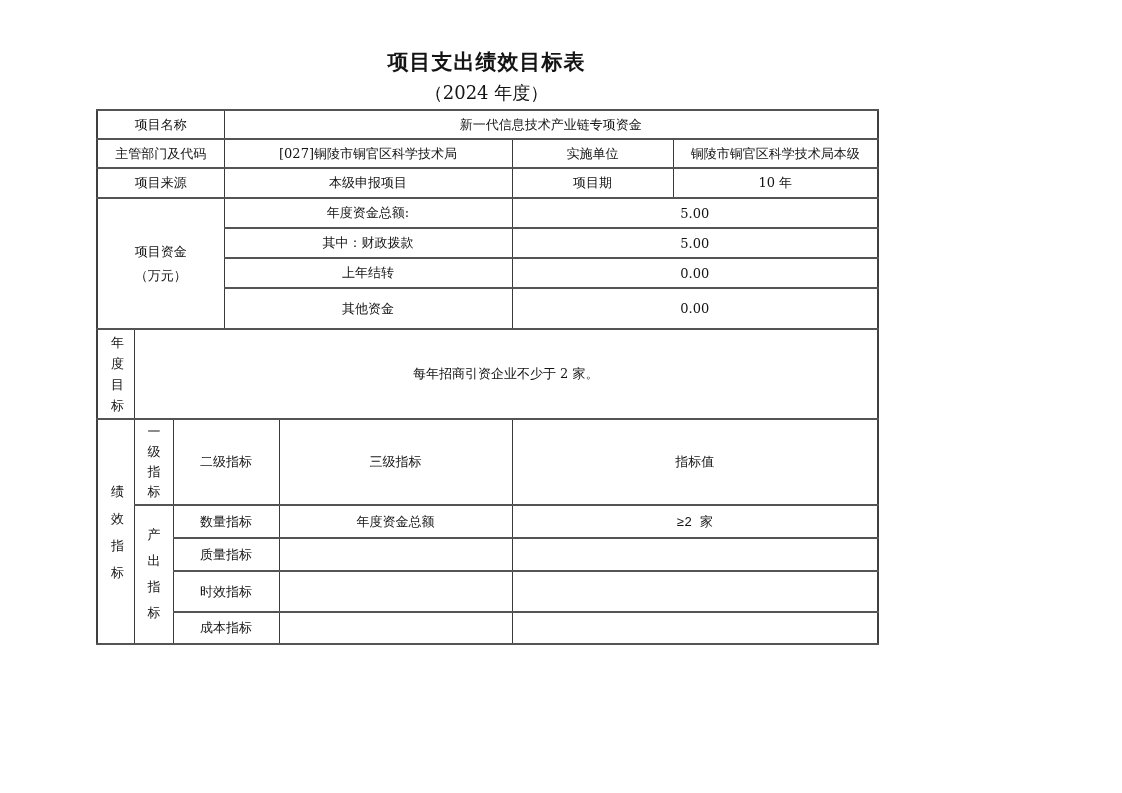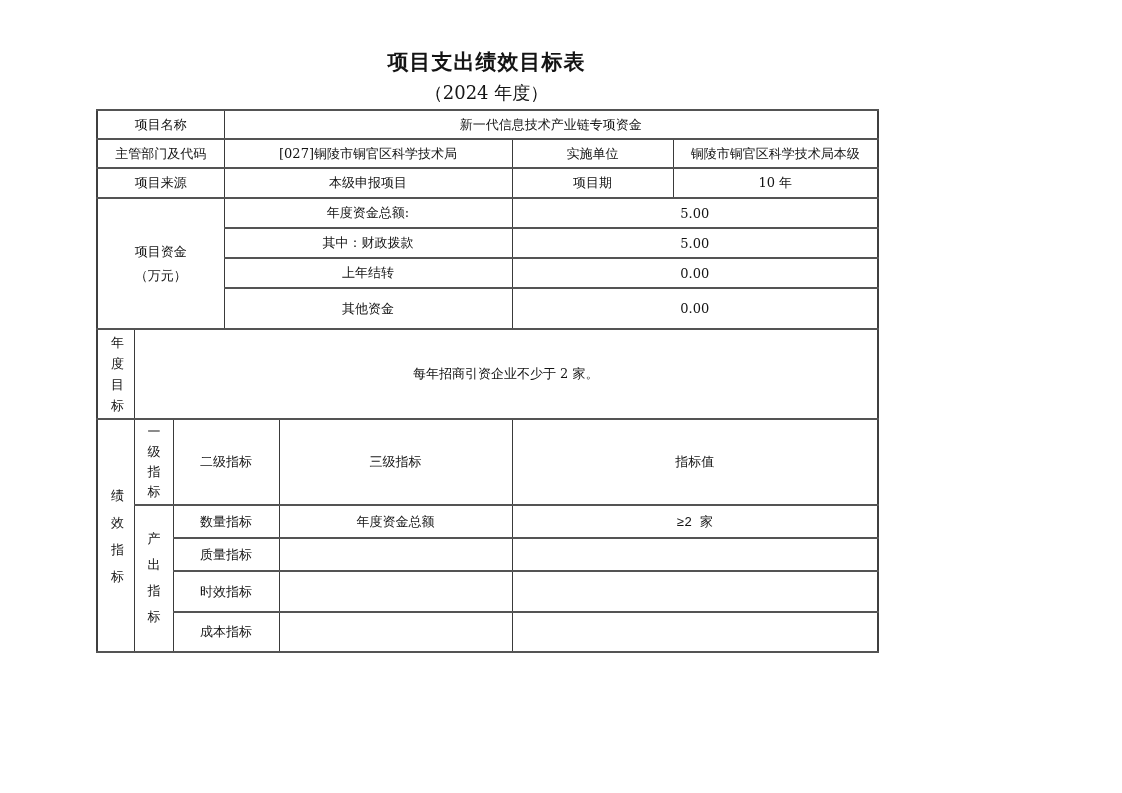--- a/index.html
+++ b/index.html
@@ -50,21 +50,21 @@
     border-bottom: 2px solid #545454;
     font-size: 13px;
     text-align: center;
     vertical-align: middle;
     padding: 2px 13px;
     overflow: hidden;
   }
   tr.h29 { height: 29px; }
   tr.h30 { height: 30px; }
   tr.h31 { height: 41px; }
-  tr.h32 { height: 40px; }
+  tr.h32 { height: 32px; }
   tr.h33 { height: 33px; font-family: Liberation Mono, monospace; }
   tr.h84 { height: 84px; }
 
   .val-num { text-align: right; padding-right: 8px; font-size: 12.5px; margin-left: 26px; }
   .val-num-center { text-align: center; font-size: 12.5px; }
   .ind0 { text-align: left; padding-left: 10px; }
   .ind1 { text-align: left; padding-left: 27px; }
   .ind2 { text-align: left; padding-left: 67px; }
   .text-left { text-align: left; padding-left: 8px; }
 

